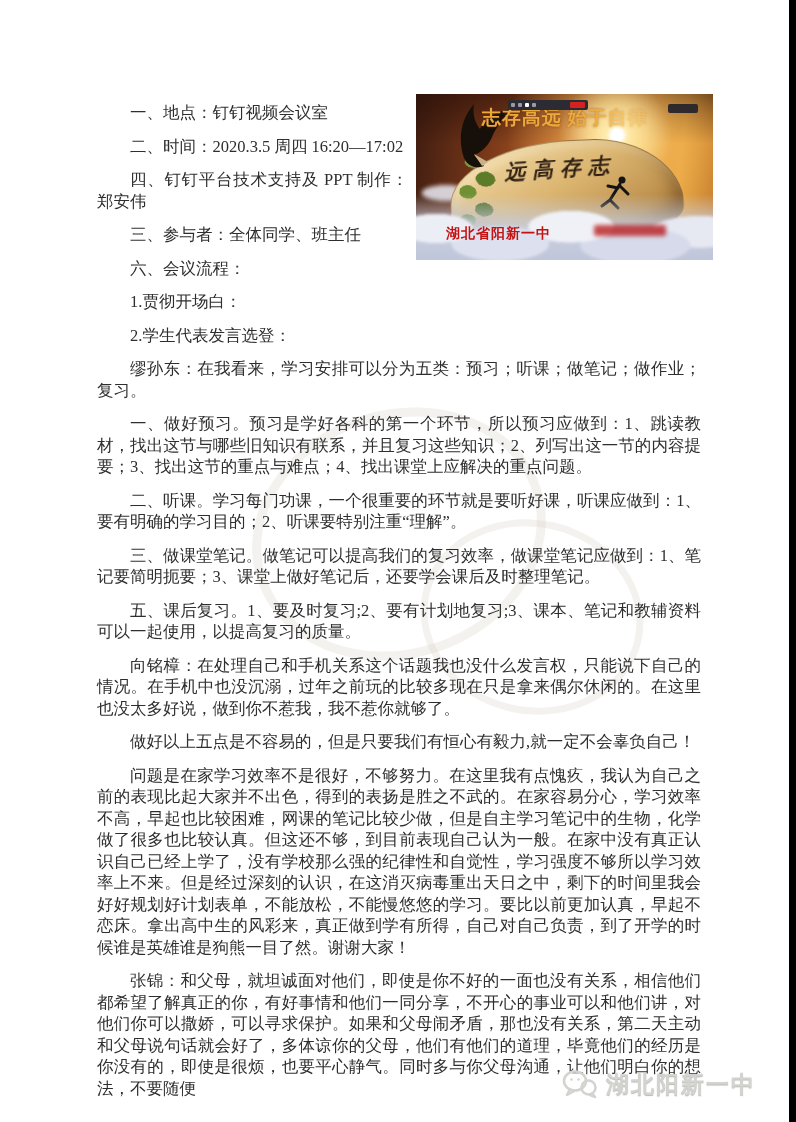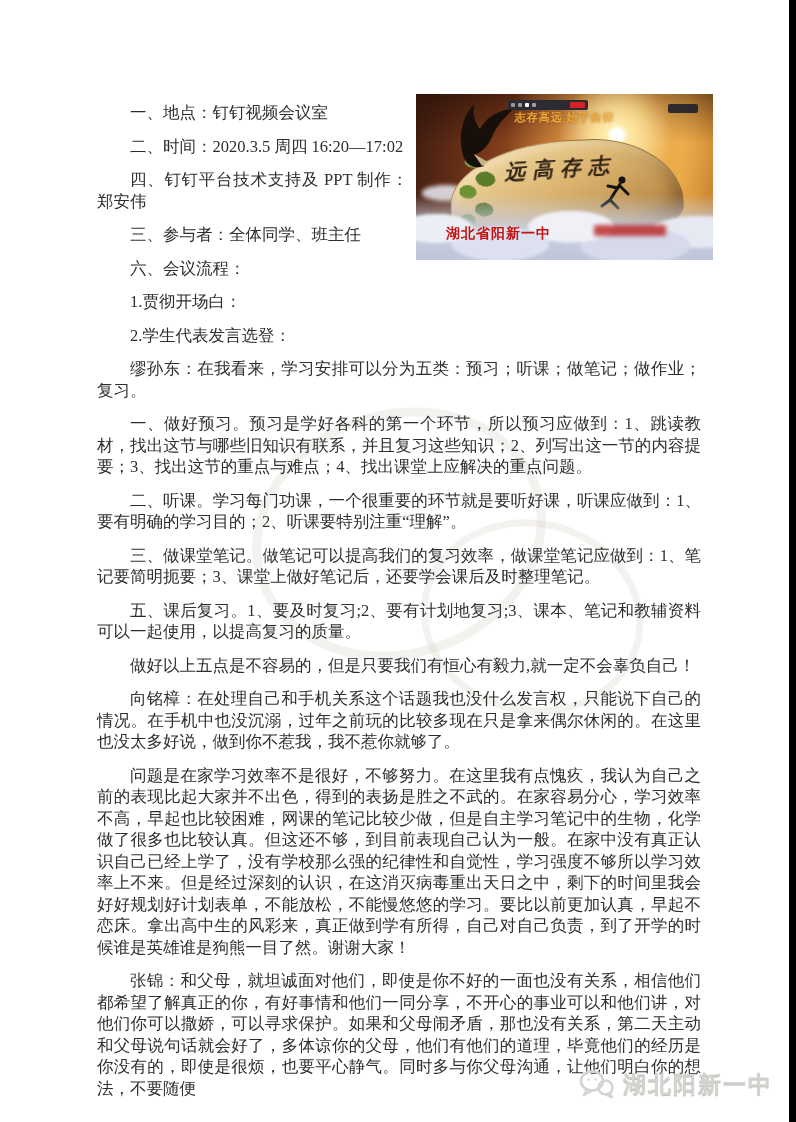--- a/index.html
+++ b/index.html
@@ -77,21 +77,21 @@
   }
   .cloud-left{
     position:absolute;left:-6px;top:86px;width:120px;height:26px;
     background:
       radial-gradient(40px 13px at 30% 50%, #e3e2ea 0 60%, transparent 62%),
       radial-gradient(46px 14px at 70% 55%, #d8d5e2 0 60%, transparent 62%);
     filter:blur(2px);opacity:0.9;
   }
   .banner{
     position:absolute;left:0;right:0;top:13px;text-align:center;
-    font-size:11px;font-weight:bold;letter-spacing:1px;
+    font-size:19px;font-weight:bold;letter-spacing:1px;
     color:#edaa3c;text-shadow:0 0 3px rgba(120,50,10,0.6);
     -webkit-mask-image:linear-gradient(90deg,#000 0 60%,rgba(0,0,0,0.35) 72%,rgba(0,0,0,0.3) 100%);
     mask-image:linear-gradient(90deg,#000 0 60%,rgba(0,0,0,0.35) 72%,rgba(0,0,0,0.3) 100%);
   }
   .toolbar{
     position:absolute;left:92px;top:6px;width:80px;height:10px;
     background:#2b2b33;border-radius:2px;
     display:flex;align-items:center;gap:3px;padding:0 3px;box-sizing:border-box;
   }
   .tb-dot{width:4px;height:4px;background:#9a9aa6;border-radius:1px;}
@@ -105,21 +105,21 @@
     position:absolute;left:30px;top:129px;
     font-size:14px;font-weight:bold;letter-spacing:1px;
     color:#c41111;filter:blur(0.3px);white-space:nowrap;
   }
   .caption-right-blur{
     position:absolute;left:178px;top:131px;width:72px;height:11px;
     background:#b51212;border-radius:2px;filter:blur(2.2px);opacity:0.75;
   }
   
   .footer{
-    position:absolute;right:23px;top:1066px;height:36px;
+    position:absolute;right:40px;top:1066px;height:36px;
     display:flex;align-items:center;gap:8px;
   }
   .footer-text{
     font-size:23px;font-weight:bold;letter-spacing:2px;
     color:#d3d3cf;text-shadow:0 1px 1px #b8b8b4;
   }
   
   .right-bar{position:absolute;right:0;top:0;width:7px;height:1122px;background:#000;}
 </style>
 </head>
@@ -168,22 +168,22 @@
   <p>三、参与者：全体同学、班主任</p>
   <p>六、会议流程：</p>
   <p>1.贾彻开场白：</p>
   <p>2.学生代表发言选登：</p>
 
   <p>缪孙东：在我看来，学习安排可以分为五类：预习；听课；做笔记；做作业；复习。</p>
   <p>一、做好预习。预习是学好各科的第一个环节，所以预习应做到：1、跳读教材，找出这节与哪些旧知识有联系，并且复习这些知识；2、列写出这一节的内容提要；3、找出这节的重点与难点；4、找出课堂上应解决的重点问题。</p>
   <p>二、听课。学习每门功课，一个很重要的环节就是要听好课，听课应做到：1、要有明确的学习目的；2、听课要特别注重“理解”。</p>
   <p>三、做课堂笔记。做笔记可以提高我们的复习效率，做课堂笔记应做到：1、笔记要简明扼要；3、课堂上做好笔记后，还要学会课后及时整理笔记。</p>
   <p>五、课后复习。1、要及时复习;2、要有计划地复习;3、课本、笔记和教辅资料可以一起使用，以提高复习的质量。</p>
+  <p>向铭樟：在处理自己和手机关系这个话题我也没什么发言权，只能说下自己的情况。在手机中也没沉溺，过年之前玩的比较多现在只是拿来偶尔休闲的。在这里也没太多好说，做到你不惹我，我不惹你就够了。</p>
   <p>做好以上五点是不容易的，但是只要我们有恒心有毅力,就一定不会辜负自己！</p>
-  <p>向铭樟：在处理自己和手机关系这个话题我也没什么发言权，只能说下自己的情况。在手机中也没沉溺，过年之前玩的比较多现在只是拿来偶尔休闲的。在这里也没太多好说，做到你不惹我，我不惹你就够了。</p>
   <p>问题是在家学习效率不是很好，不够努力。在这里我有点愧疚，我认为自己之前的表现比起大家并不出色，得到的表扬是胜之不武的。在家容易分心，学习效率不高，早起也比较困难，网课的笔记比较少做，但是自主学习笔记中的生物，化学做了很多也比较认真。但这还不够，到目前表现自己认为一般。在家中没有真正认识自己已经上学了，没有学校那么强的纪律性和自觉性，学习强度不够所以学习效率上不来。但是经过深刻的认识，在这消灭病毒重出天日之中，剩下的时间里我会好好规划好计划表单，不能放松，不能慢悠悠的学习。要比以前更加认真，早起不恋床。拿出高中生的风彩来，真正做到学有所得，自己对自己负责，到了开学的时候谁是英雄谁是狗熊一目了然。谢谢大家！</p>
   <p>张锦：和父母，就坦诚面对他们，即使是你不好的一面也没有关系，相信他们都希望了解真正的你，有好事情和他们一同分享，不开心的事业可以和他们讲，对他们你可以撒娇，可以寻求保护。如果和父母闹矛盾，那也没有关系，第二天主动和父母说句话就会好了，多体谅你的父母，他们有他们的道理，毕竟他们的经历是你没有的，即使是很烦，也要平心静气。同时多与你父母沟通，让他们明白你的想法，不要随便</p>
 </div>
 
 <div class="footer">
   <svg width="36" height="30" viewBox="0 0 36 30">
     <ellipse cx="13" cy="12" rx="11" ry="9.5" fill="none" stroke="#d3d3cf" stroke-width="2.5"></ellipse>
     <path d="M8 20 L5 26 L13 21.5" fill="none" stroke="#d3d3cf" stroke-width="2.5" stroke-linejoin="round"></path>
     <circle cx="26.5" cy="18.5" r="7" fill="none" stroke="#d3d3cf" stroke-width="2.5"></circle>
     <path d="M30 24 L33 28 L27 25.5" fill="none" stroke="#d3d3cf" stroke-width="2.5" stroke-linejoin="round"></path>

